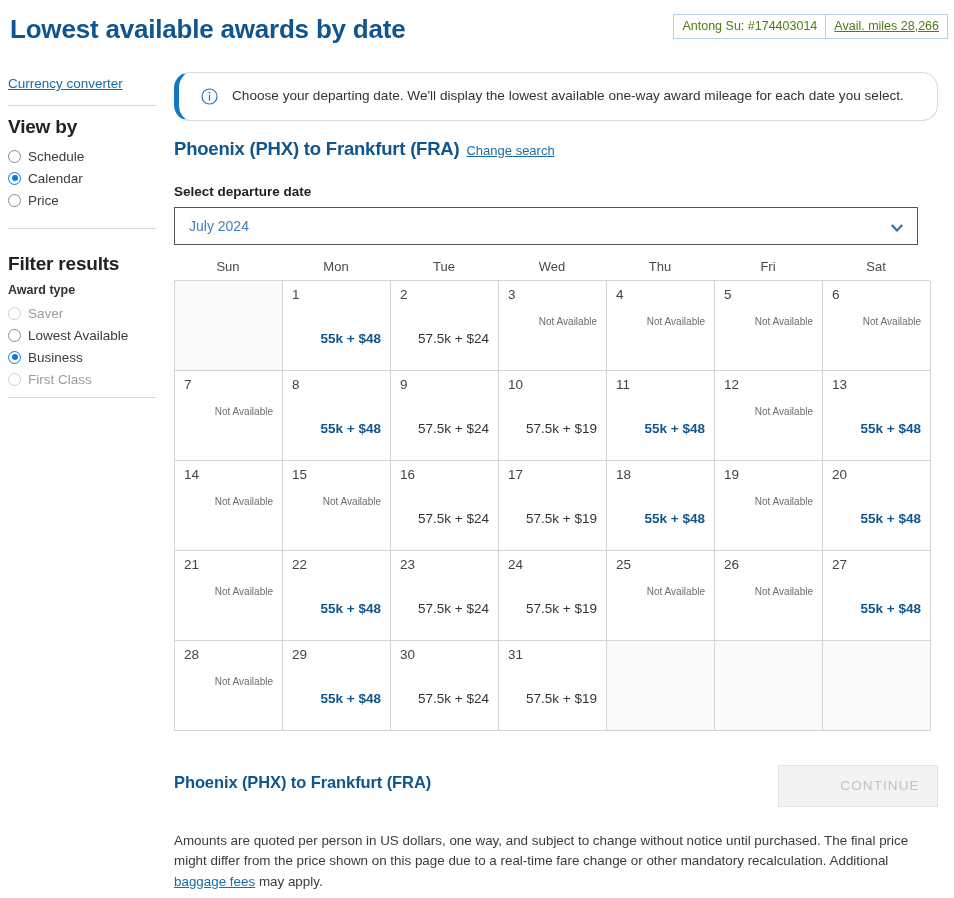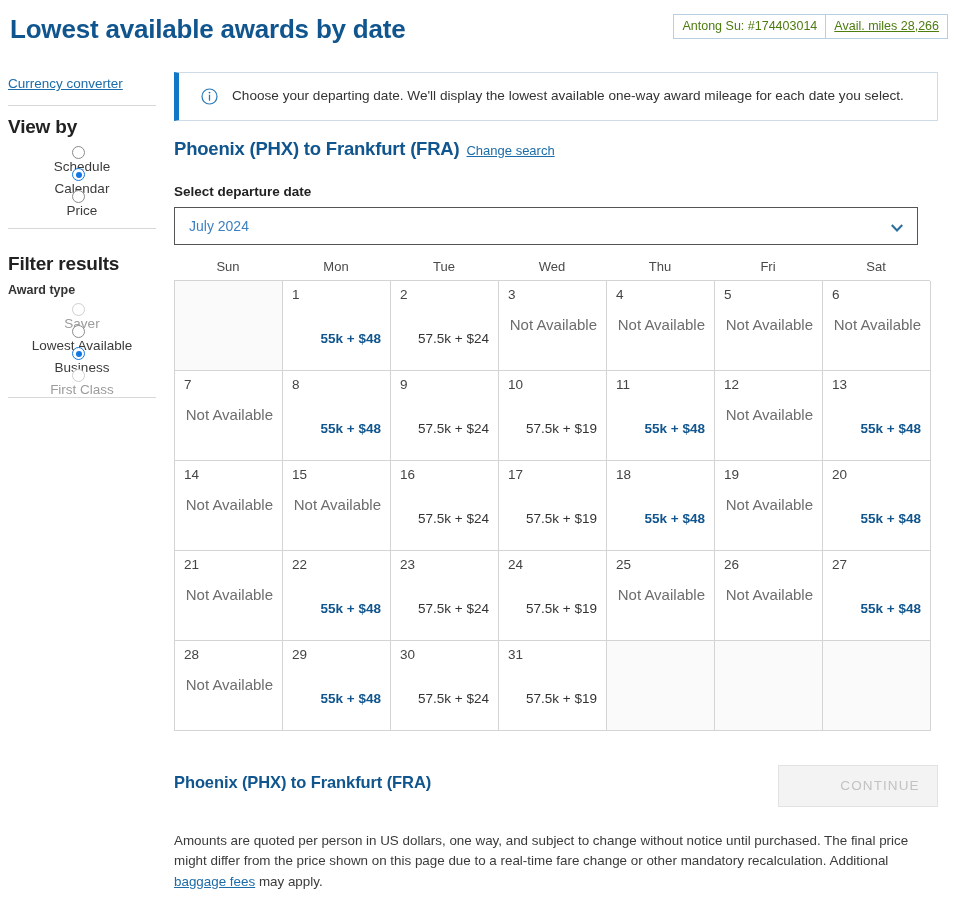--- a/index.html
+++ b/index.html
@@ -48,21 +48,20 @@
   }
   .sb-sublabel {
     font-size: 12.5px; font-weight: bold; color: #333;
     margin: 0 0 6px 0;
   }
   .radio-row {
     display: flex; align-items: center;
     margin: 0 0 2px 0;
     cursor: pointer;
     height: 20px;
-    flex-direction: column;
   }
   .radio {
     width: 13px; height: 13px; border-radius: 50%;
     border: 1px solid #8a8a8a; background: #fff;
     margin-right: 7px; flex: none;
     position: relative;
   }
   .radio.checked { border: 1px solid #1277e1; }
   .radio.checked::after {
     content: ""; position: absolute;
@@ -74,21 +73,21 @@
   .radio-label.disabled { color: #9c9c9c; }
   .sb-gap { height: 14px; }
 
   
   .main { position: absolute; left: 174px; top: 72px; width: 764px; }
 
   .info-banner {
     display: flex; align-items: flex-start;
     border: 1px solid #cfdbe6;
     border-left: 5px solid #1277c4;
-    border-radius: 0;
+    border-radius: 16px;
     background: #fff;
     padding: 13px 14px 13px 12px;
     width: 764px;
   }
   .info-icon {
     width: 17px; height: 17px; flex: none;
     margin: 2px 14px 0 10px;
   }
   .info-text {
     font-size: 13.6px; color: #333; line-height: 1.52;
@@ -156,21 +155,21 @@
     position: relative;
     background: #fff;
   }
   .cal-cell.blank { background: #fafafa; }
   .cal-cell.clickable { cursor: pointer; }
   .day-num {
     font-size: 13.5px; color: #444;
   }
   .na-text {
     position: absolute; right: 9px; top: 35px;
-    font-size: 15px; color: #6d6d6d; text-align: right;
+    font-size: 10px; color: #6d6d6d; text-align: right;
   }
   .price {
     position: absolute; right: 9px; bottom: 24px;
     font-size: 13.5px; color: #333;
     white-space: nowrap;
   }
   .price.best {
     color: #10558e; font-weight: bold;
   }
 

